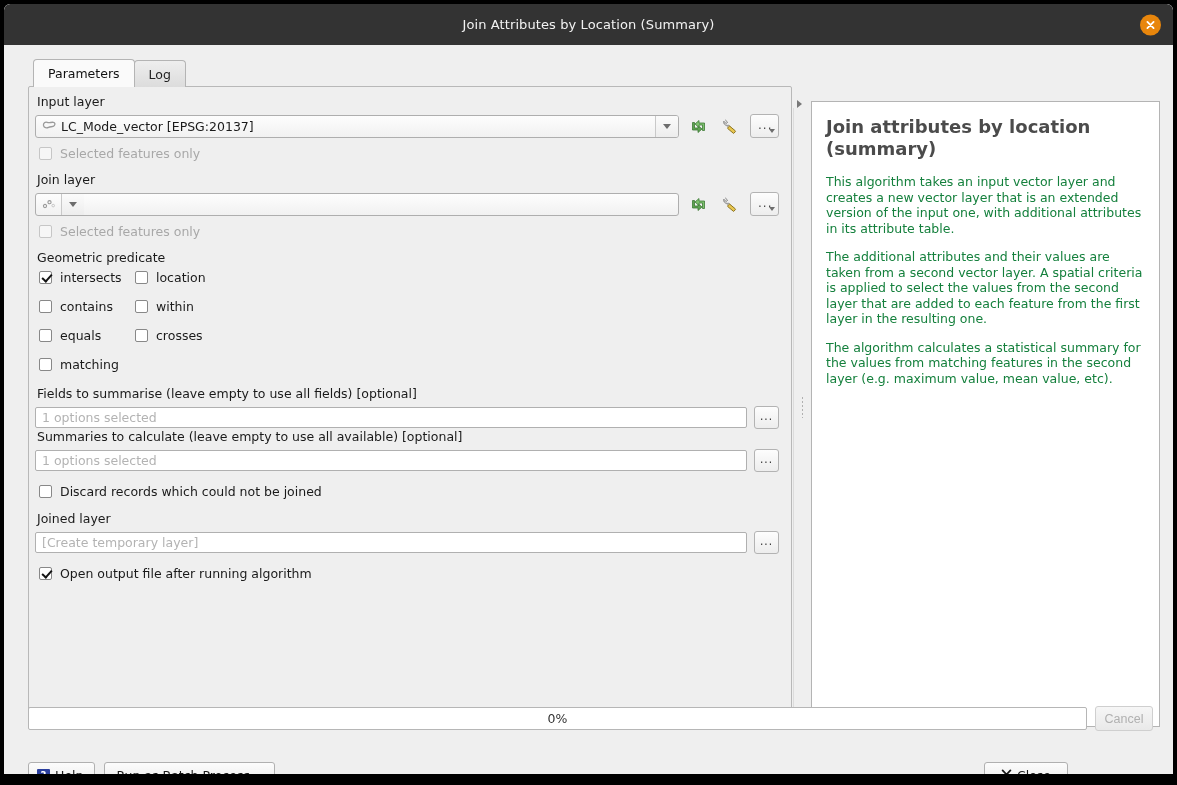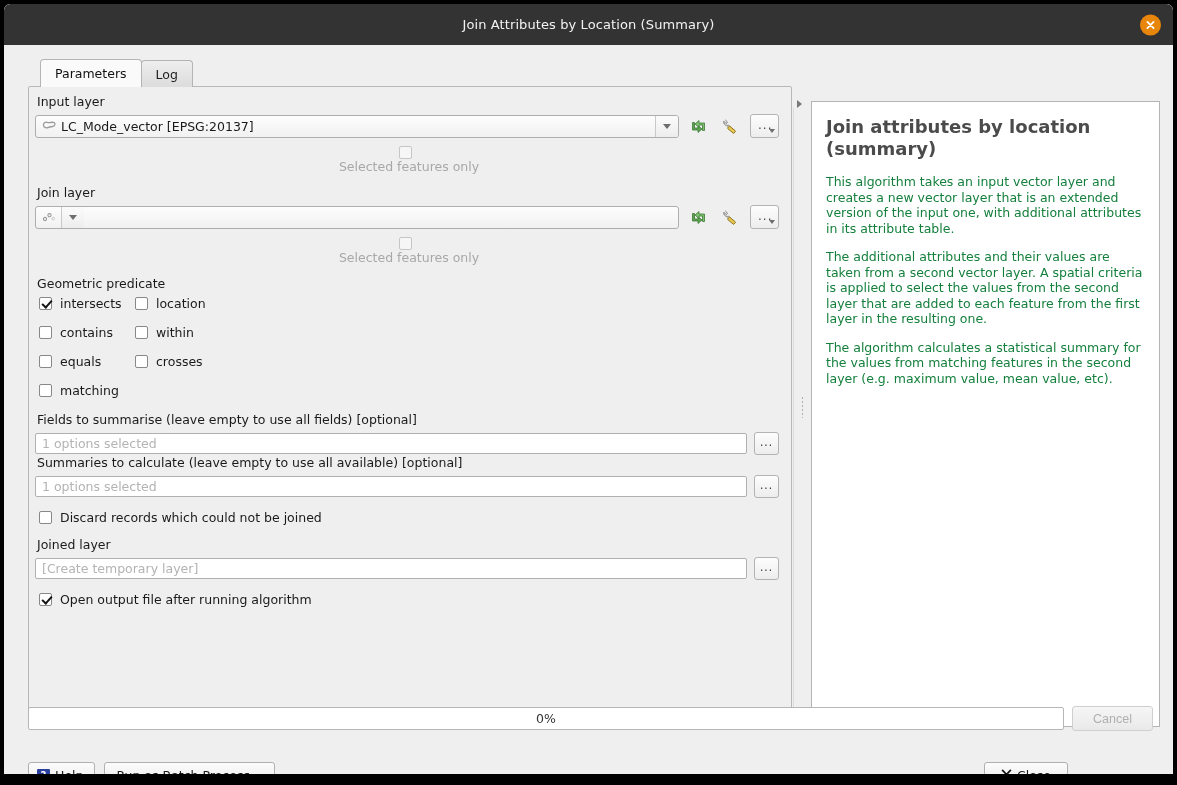--- a/index.html
+++ b/index.html
@@ -59,21 +59,21 @@
   #body {
     flex: 1 1 auto;
     padding: 0;
     position: relative;
     background: #efefef;
   }
 
   
   #tabs {
     position: absolute;
-    left: 36px; top: 15px;
+    left: 29px; top: 15px;
     display: flex;
     align-items: flex-end;
     height: 27px;
     z-index: 4;
   }
   .tab {
     height: 27px;
     padding: 0 14px;
     display: flex;
     align-items: center;
@@ -192,21 +192,21 @@
     align-items: center;
     justify-content: center;
     font-size: 12px;
     color: #3a3a3a;
     letter-spacing: 1px;
     padding: 0 0 3px 0;
   }
 
   
   .cbrow { display: flex; align-items: center; cursor: pointer; }
-  .cbrow.disabled { cursor: default; flex-direction: column; }
+  .cbrow.disabled { cursor: default; }
   .cb {
     width: 13px; height: 13px;
     border: 1px solid #888888;
     background: #ffffff;
     border-radius: 2px;
     position: relative;
     flex: 0 0 auto;
     margin-right: 8px;
   }
   .cb.disabled { border-color: #c6c6c6; background: #f6f6f6; }
@@ -321,21 +321,21 @@
     border: 1px solid #b6b6b6;
     border-radius: 2px;
     display: flex;
     align-items: center;
     justify-content: center;
     font-size: 12.5px;
     color: #333333;
   }
   #cancel-btn {
     flex: 0 0 auto;
-    width: 81px; height: 25px;
+    width: 58px; height: 25px;
     background: linear-gradient(to bottom,#f6f6f6,#e9e9e9);
     border: 1px solid #cfcfcf;
     border-radius: 3px;
     color: #b0b0b0;
     font-size: 12.5px;
     cursor: default;
   }
 
   #buttons-row {
     position: absolute;

